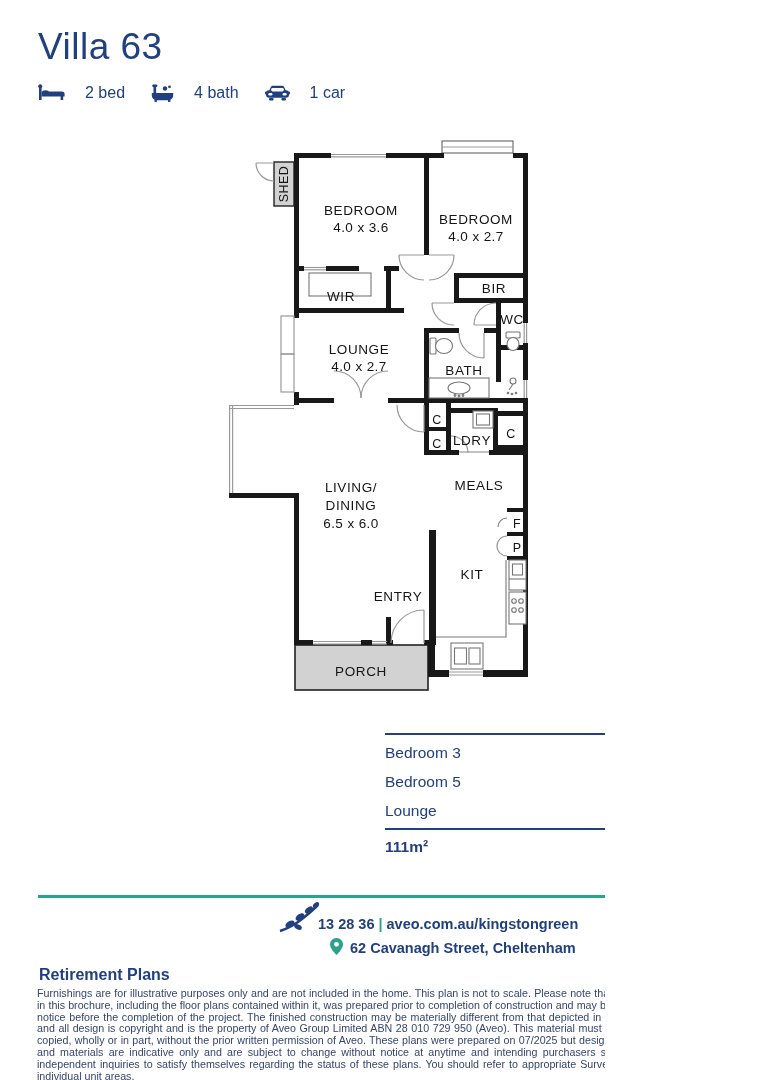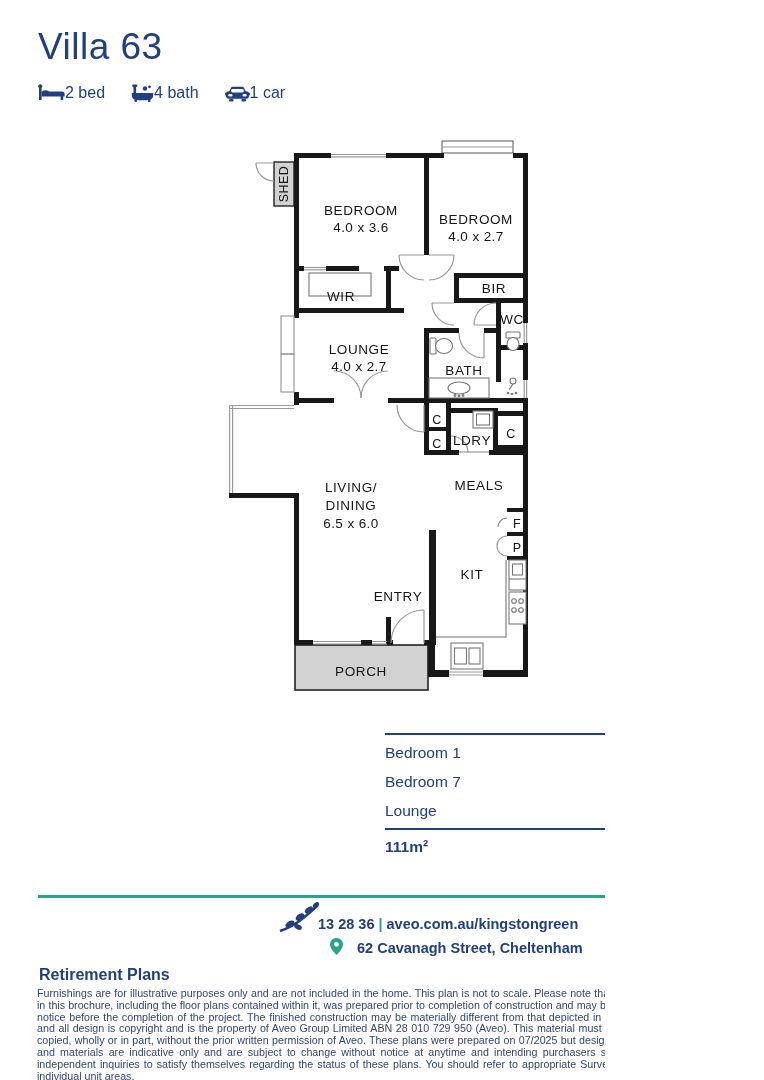--- a/index.html
+++ b/index.html
@@ -1,40 +1,40 @@
 <!DOCTYPE html>
 <html><head>
 <meta charset="utf-8">
 <style>
   html,body{margin:0;padding:0;background:#fff;}
   .page{position:relative;width:605px;height:1080px;background:#fff;overflow:hidden;
         font-family:"Liberation Sans", sans-serif;}
   .title{position:absolute;left:38px;top:26px;font-size:37px;color:#21407F;letter-spacing:.5px;}
   .features{position:absolute;left:38px;top:84px;display:flex;align-items:center;gap:26px;color:#21407F;font-size:16px;}
-  .feature{display:flex;align-items:flex-end;gap:0;}
+  .feature{display:flex;align-items:center;gap:20px;}
   .feature svg{display:block;}
   
   .plan{position:absolute;left:221px;top:140px;}
   .plan text{font-family:"Liberation Sans", sans-serif;fill:#151515;}
   .roomname{font-size:13.5px;letter-spacing:.6px;}
   .roomdim{font-size:13.5px;letter-spacing:.4px;}
   .smalllbl{font-size:12.5px;letter-spacing:.4px;}
   
   .dims{position:absolute;left:385px;top:733px;width:350px;color:#21407F;}
   .dims .rows{border-top:2px solid #21407F;border-bottom:2px solid #21407F;padding:3px 0;}
   .dimrow{display:flex;justify-content:space-between;font-size:15.5px;padding:5.5px 0;}
   .totalrow{display:flex;justify-content:space-between;font-size:15.5px;font-weight:bold;padding:8px 0 4px 0;}
   
   .divider{position:absolute;left:38px;top:895px;width:697px;height:3px;background:#2CA28C;}
   .kg-name{position:absolute;left:37px;top:920px;font-size:38px;color:#21407F;letter-spacing:.5px;}
   .kg-leaf{position:absolute;left:276px;top:901px;}
   .kg-sub{position:absolute;left:39px;top:966px;font-size:16px;font-weight:bold;color:#21407F;}
   .contact1{position:absolute;left:318px;top:916px;font-size:14.5px;font-weight:bold;color:#21407F;white-space:nowrap;text-align:right;}
   .contact1 .pipe{color:#2CA28C;padding:0 4px;}
-  .contact2{position:absolute;left:330px;top:938px;font-size:14.5px;font-weight:bold;color:#21407F;display:flex;align-items:center;gap:14px;white-space:nowrap;}
+  .contact2{position:absolute;left:330px;top:938px;font-size:14.5px;font-weight:bold;color:#21407F;display:flex;align-items:center;gap:7px;white-space:nowrap;}
   .aveo{position:absolute;left:612px;top:902px;}
   .disclaimer{position:absolute;left:37px;top:988px;width:699px;font-size:10.7px;line-height:11.8px;
               color:#35456F;text-align:justify;}
 </style>
 </head>
 <body>
 
 <div class="page">
 
   <div class="title">Villa 63</div>
@@ -288,25 +288,25 @@
         <text class="roomname" x="177" y="461">ENTRY</text>
         <text class="roomname" x="251" y="439">KIT</text>
         <text class="roomname" x="140" y="536">PORCH</text>
       </g>
     </svg>
   </div>
 
   <div class="dims">
     <div class="rows">
       <div class="dimrow">
-        <span>Bedroom 1</span>
+        <span>Bedroom 3</span>
         <span>2.0m x 3.6m</span>
       </div>
       <div class="dimrow">
-        <span>Bedroom 7</span>
+        <span>Bedroom 5</span>
         <span>4.0m x 2.7m</span>
       </div>
       <div class="dimrow">
         <span>Lounge</span>
         <span>4.0m x 2.7m</span>
       </div>
     </div>
     <div class="totalrow">
       <span>111m²</span>
     </div>

